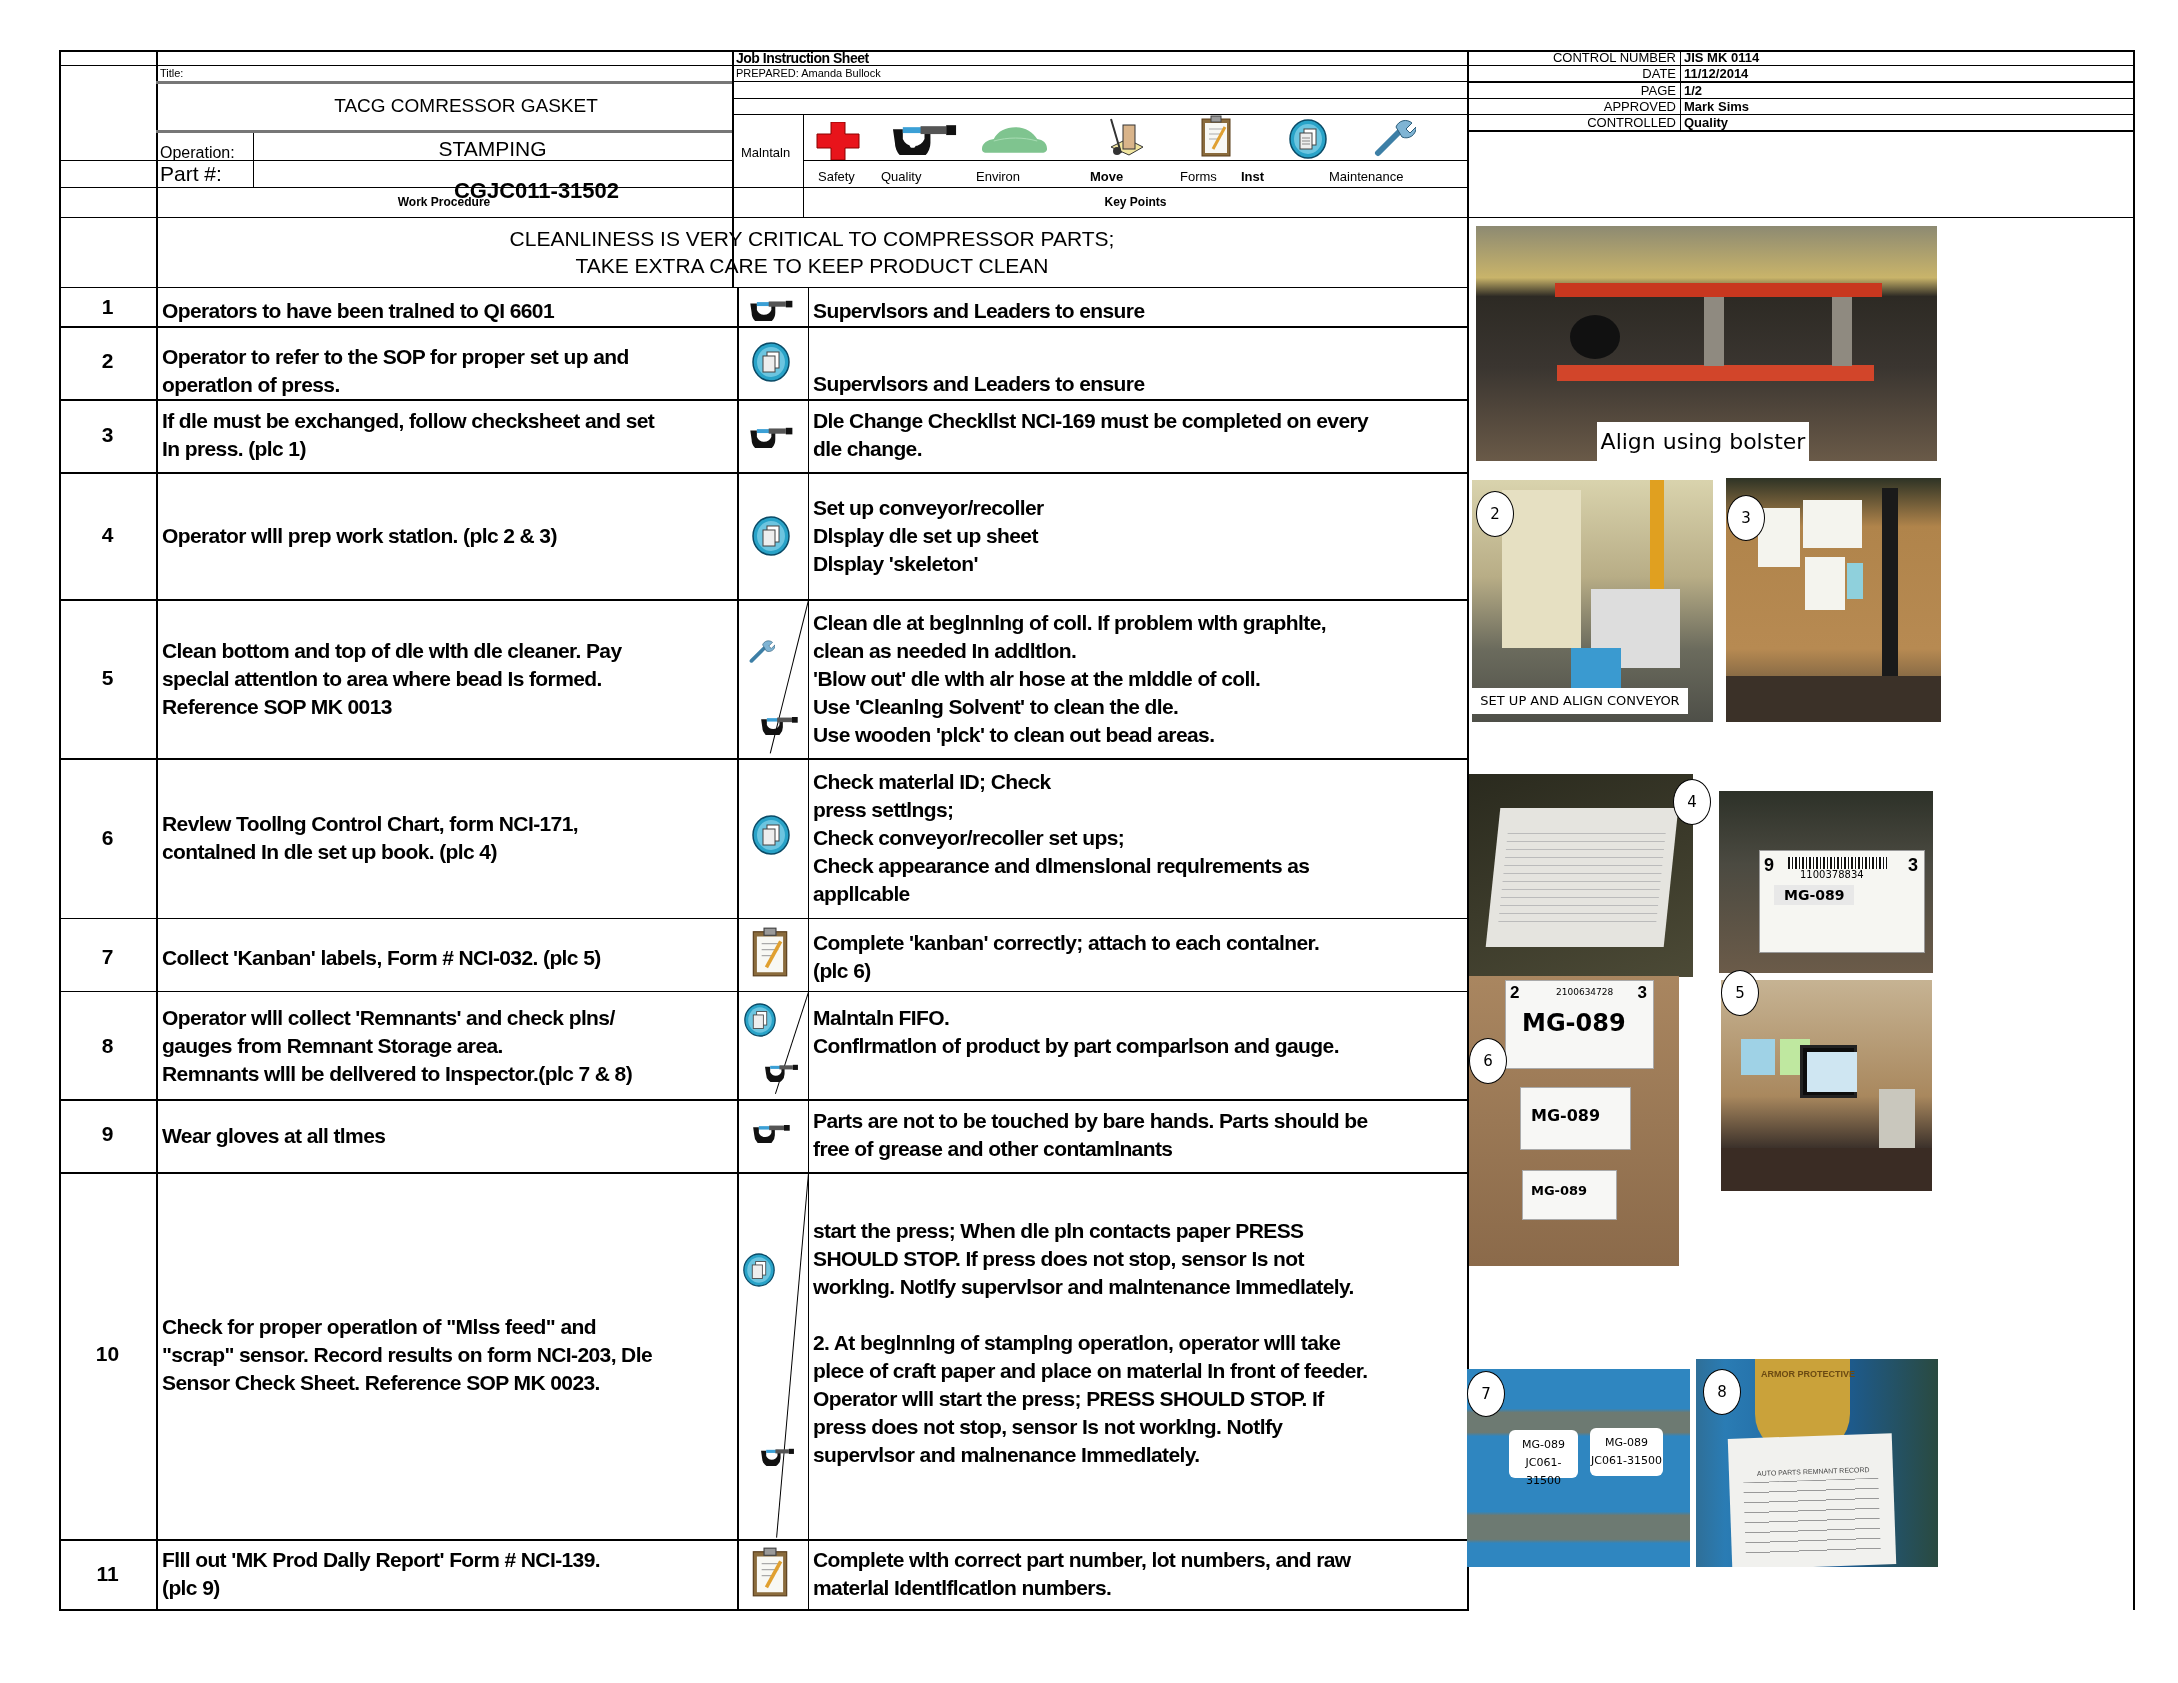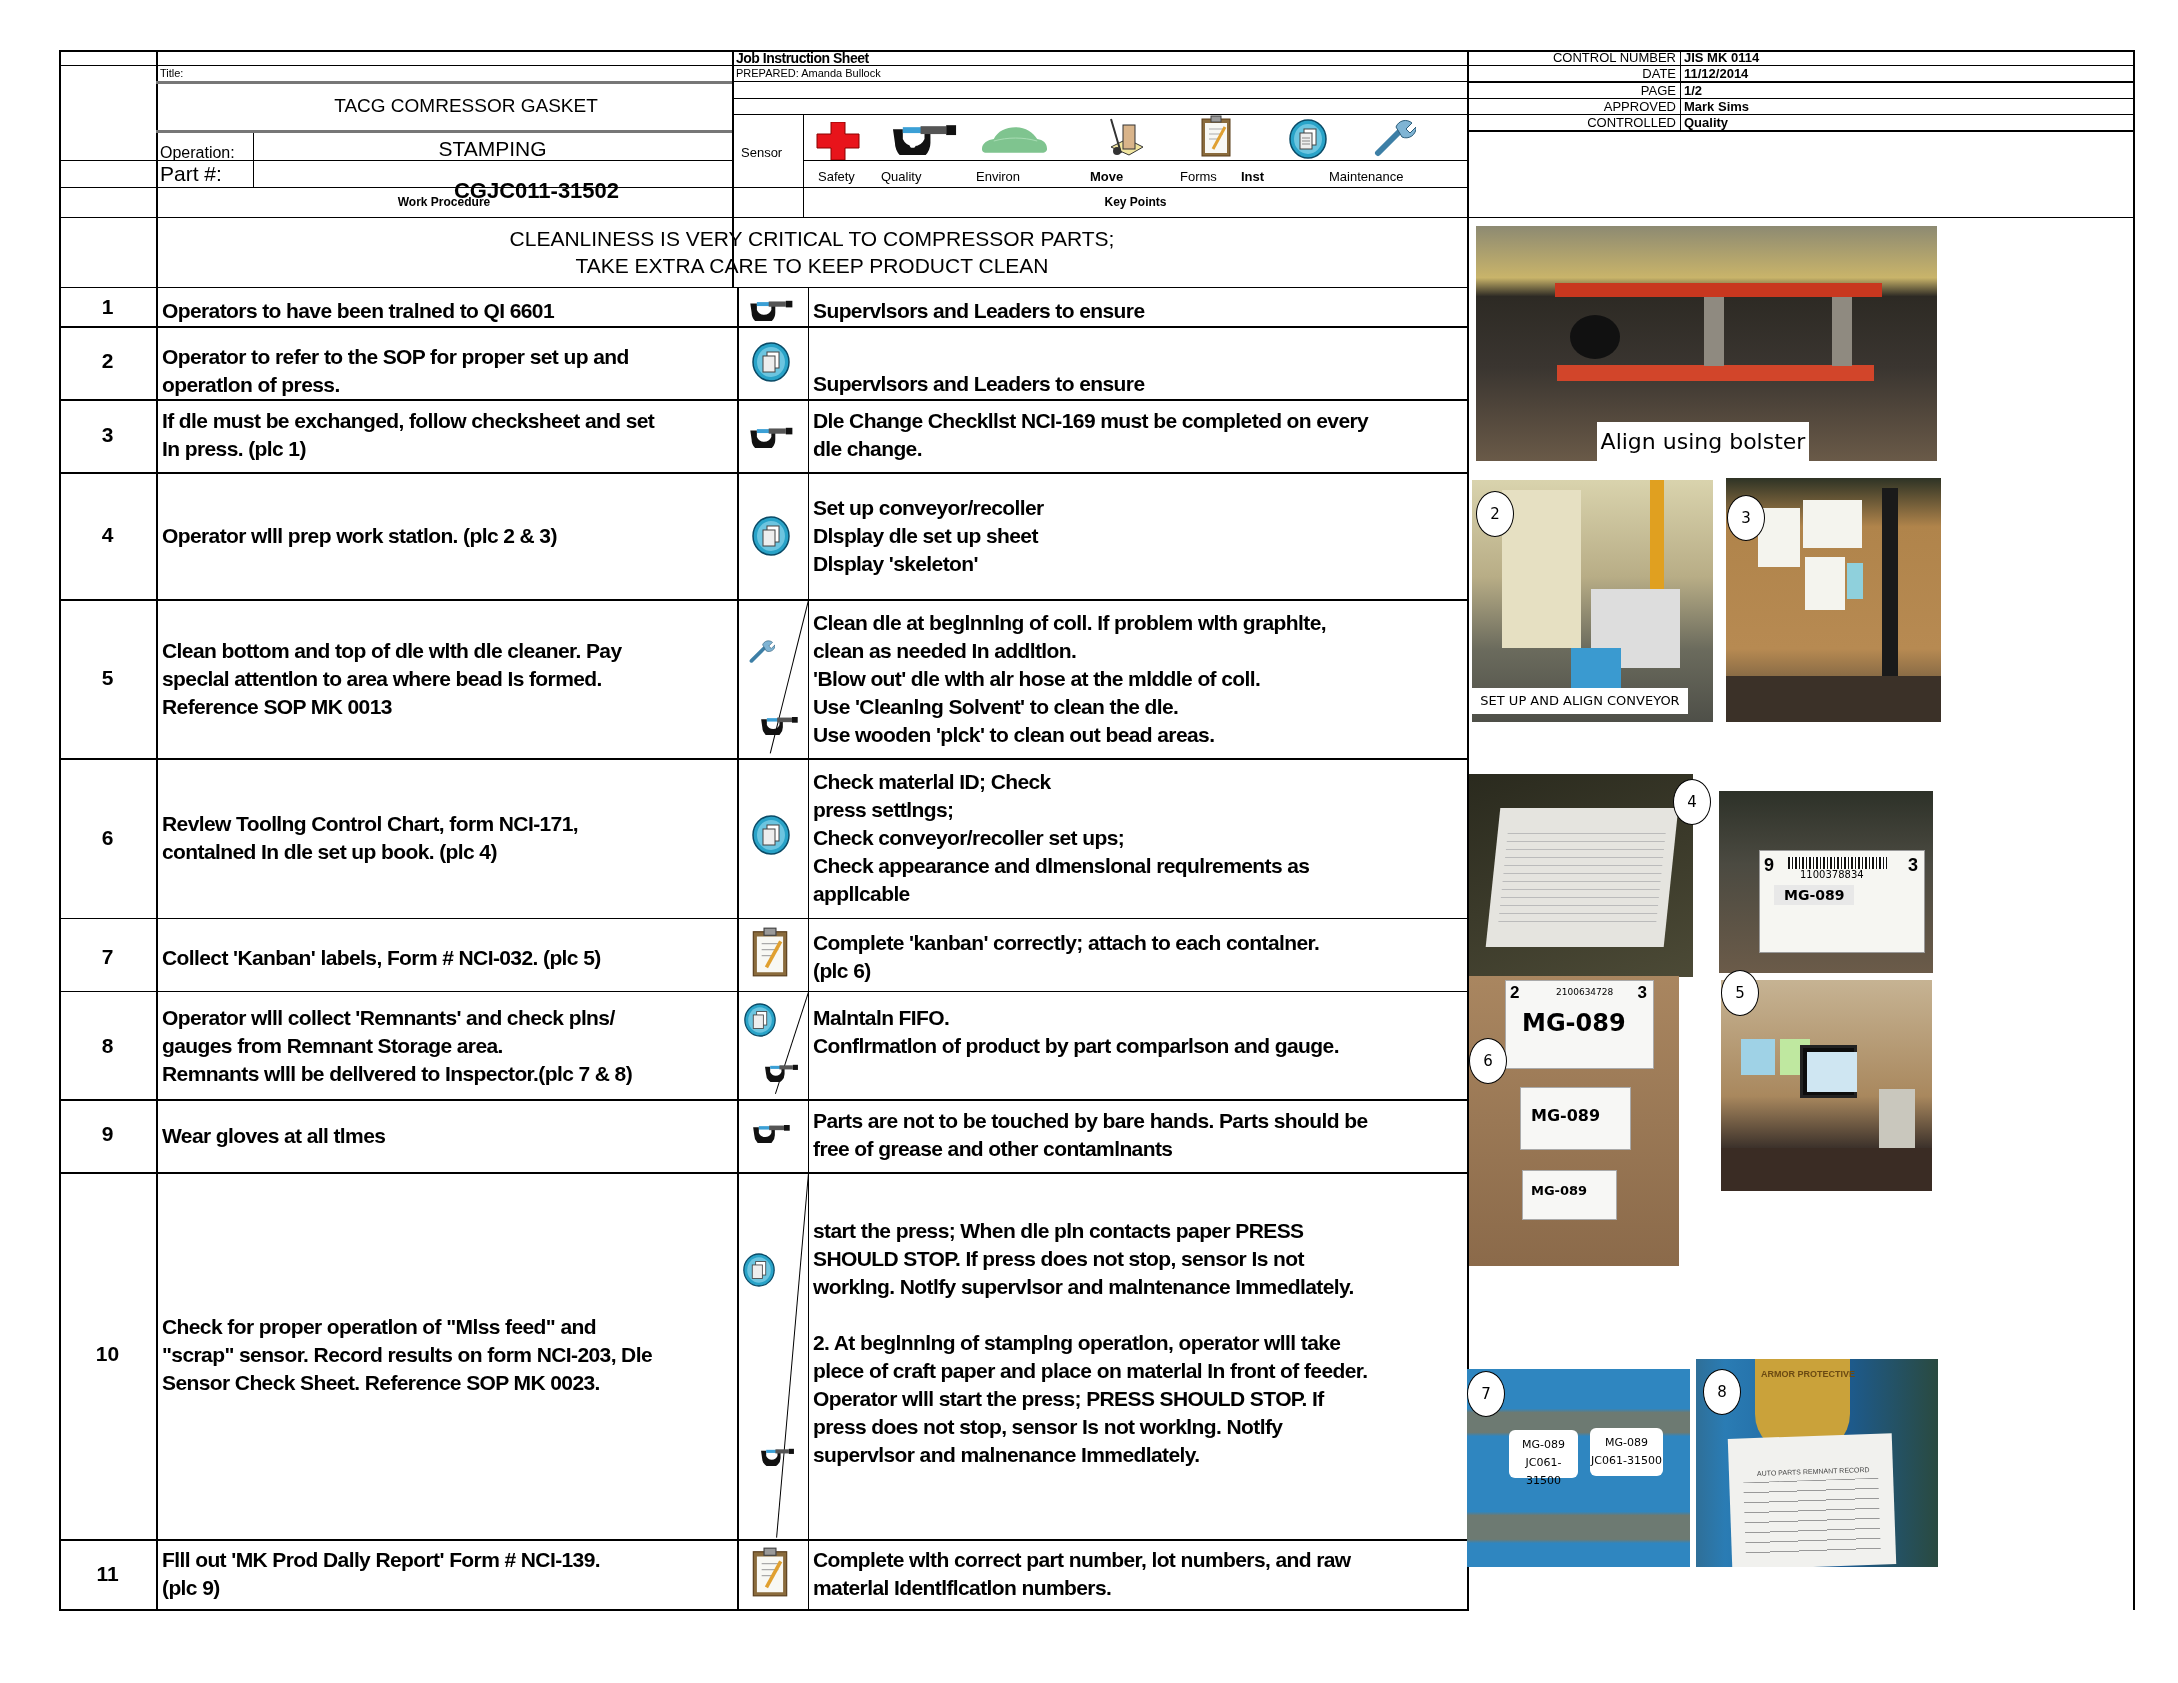--- a/index.html
+++ b/index.html
@@ -76,21 +76,21 @@
   <span>PREPARED:</span>
   <span>Amanda Bullock</span>
 </div>
 <div class="txt" style="left:156px;width:620px;text-align:center;top:95px;font-size:19px;">TACG  COMRESSOR GASKET</div>
 <div class="txt" style="left:160px;top:144px;font-size:16px;">Operation:</div>
 <div class="txt" style="left:253px;width:479px;text-align:center;top:137px;font-size:21px;">STAMPING</div>
 <div class="txt" style="left:160px;top:162px;font-size:21px;">Part #:</div>
 <div class="txt b" style="left:253px;width:479px;text-align:center;top:178px;font-size:22px;padding-left:44px;">CGJC011-31502</div>
 <div class="txt b" style="left:156px;width:576px;text-align:center;top:195px;font-size:12px;">Work Procedure</div>
 <div class="txt b" style="left:803px;width:665px;text-align:center;top:195px;font-size:12px;">Key Points</div>
-<div class="txt" style="left:741px;top:145px;font-size:13px;">Sensor</div>
+<div class="txt" style="left:741px;top:145px;font-size:13px;">Malntaln</div>
 
 <div class="icon" style="left:815px;top:122px;width:46px;height:38px;">
   <svg width="46" height="38" viewBox="0 0 46 38">
       <path d="M16 0h14v12h14v14H30v12H16V26H2V12h14z" fill="#e8141b" stroke="#8a0000" stroke-width="1"></path>
     </svg>
 </div>
 <div class="icon" style="left:891px;top:123px;width:69px;height:32px;">
   <svg width="69" height="32" viewBox="0 0 70 32">
       <path d="M2 6h10v10a12 12 0 0 0 22 0V6h6v14a18 18 0 0 1-36 0z" fill="#111"></path>
       <rect x="12" y="4" width="24" height="6" fill="#3ba0d6"></rect>

